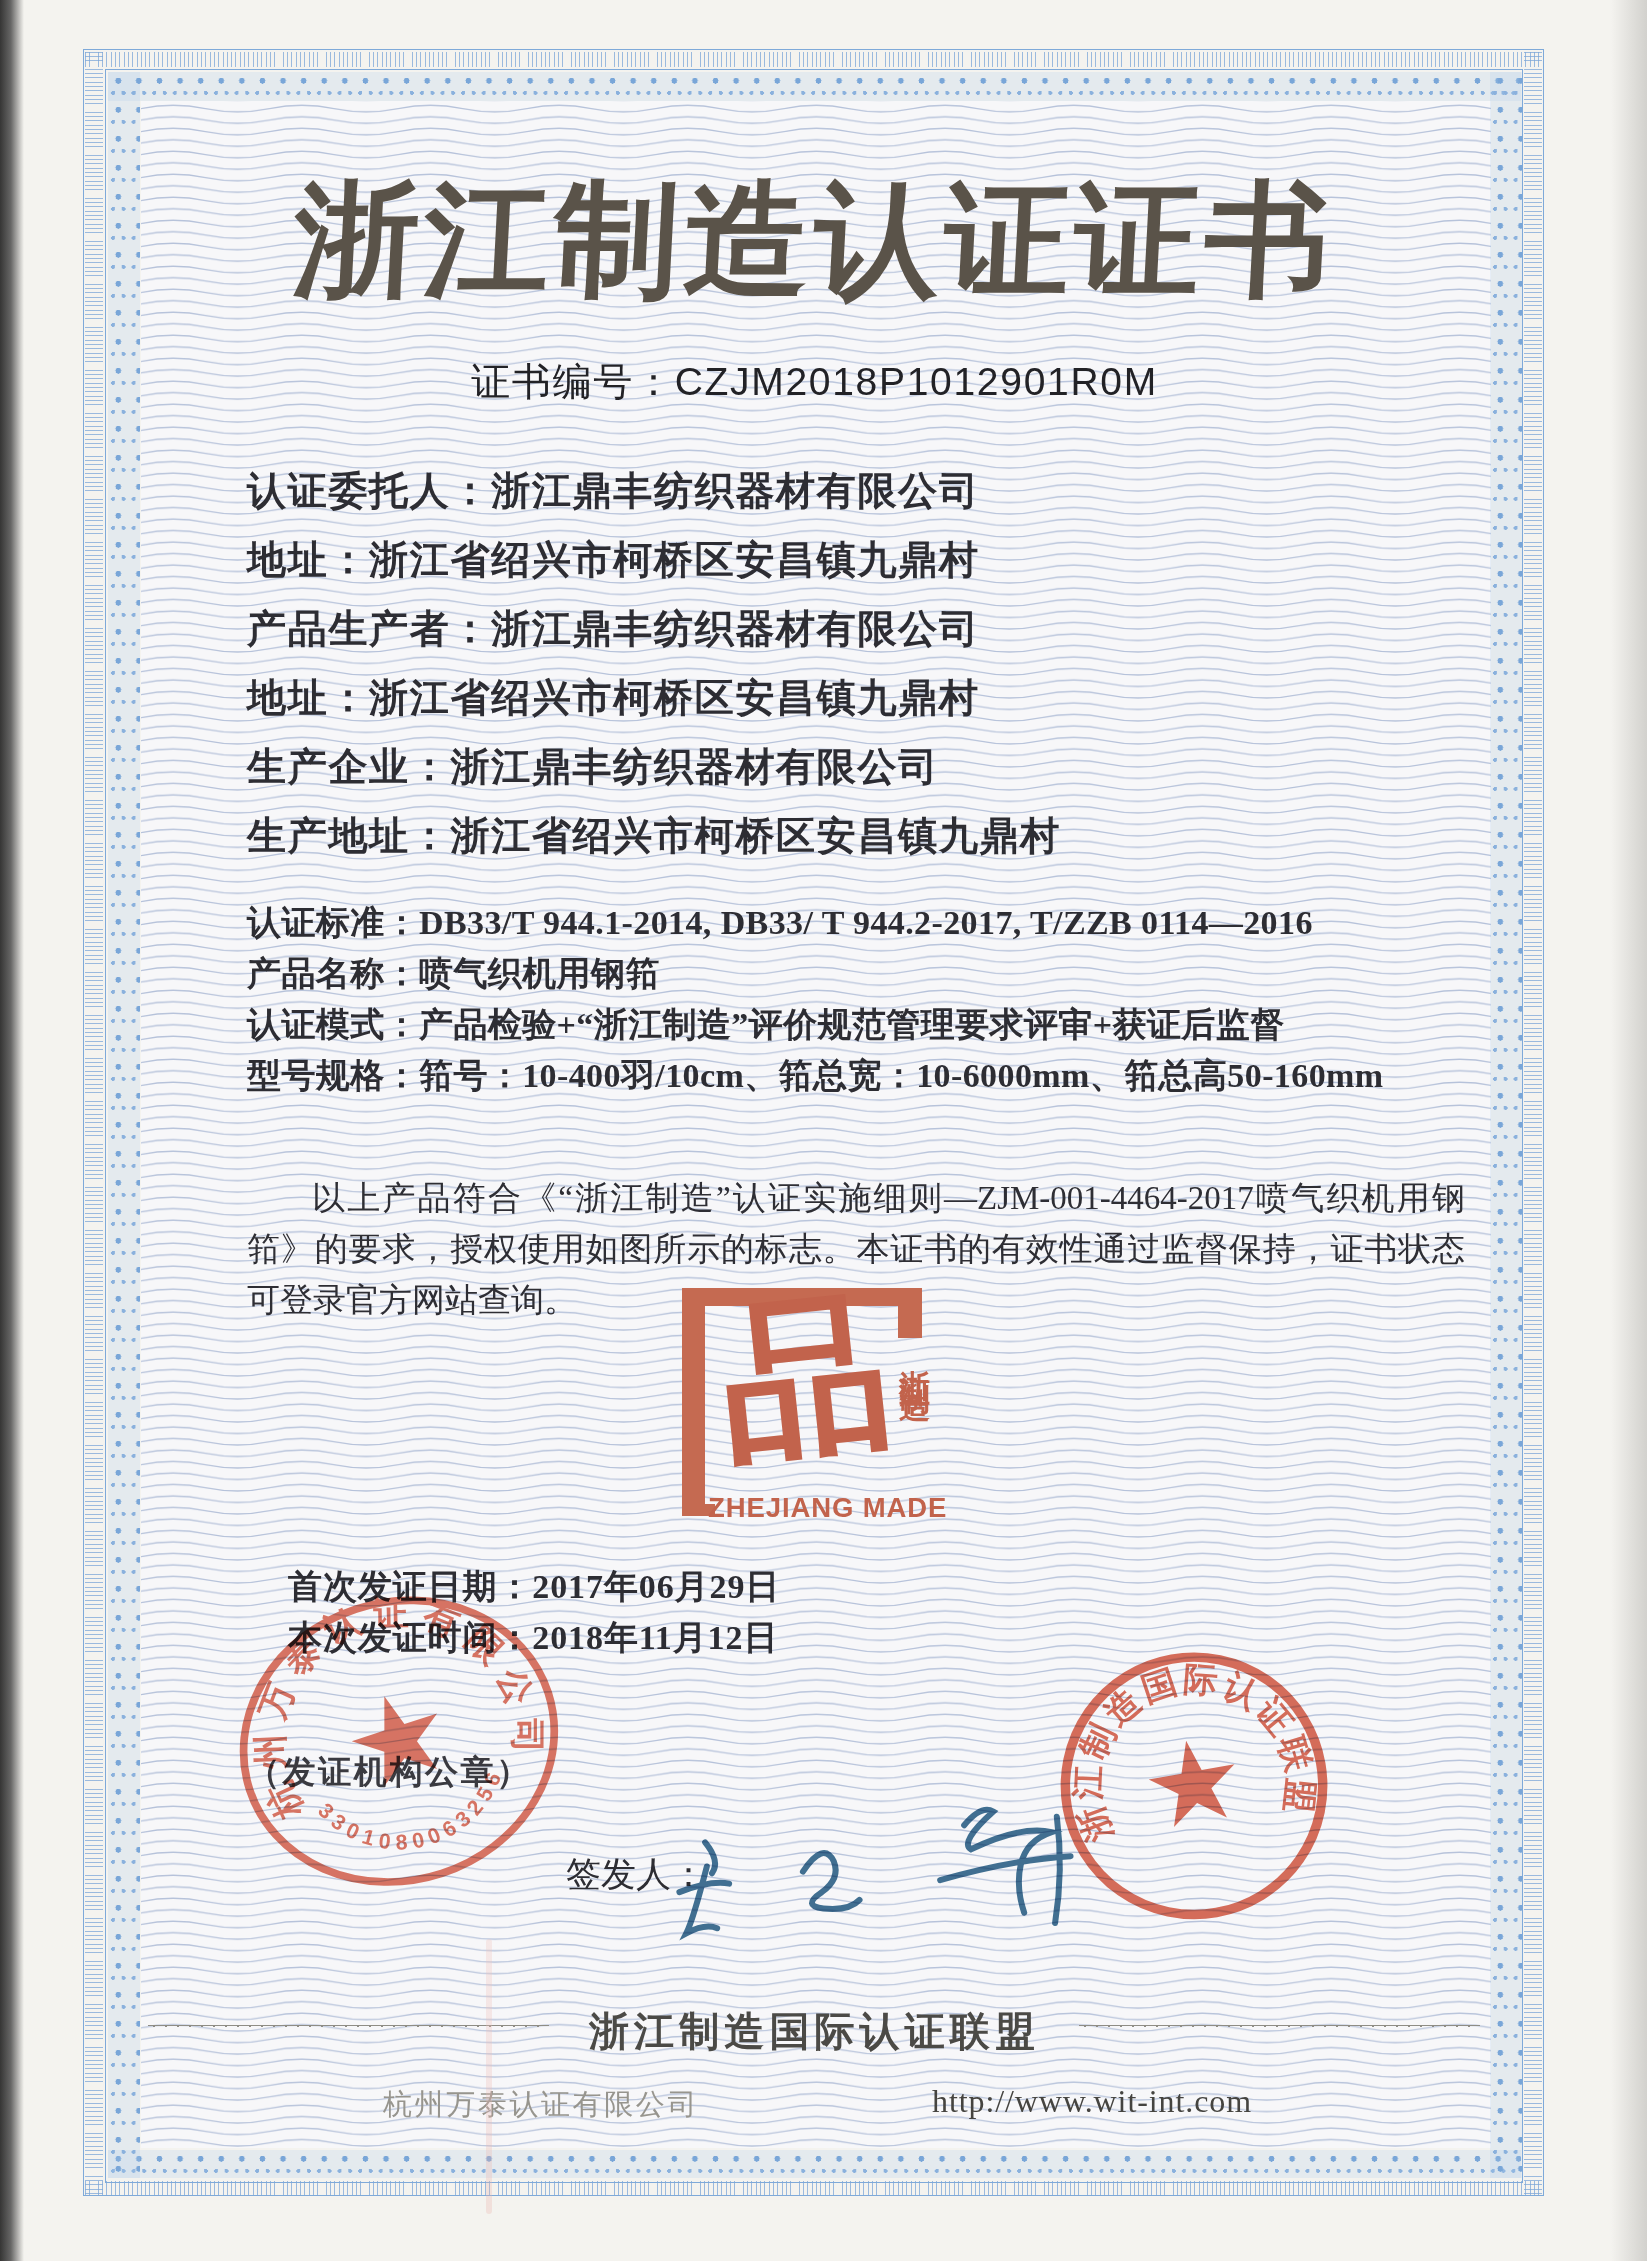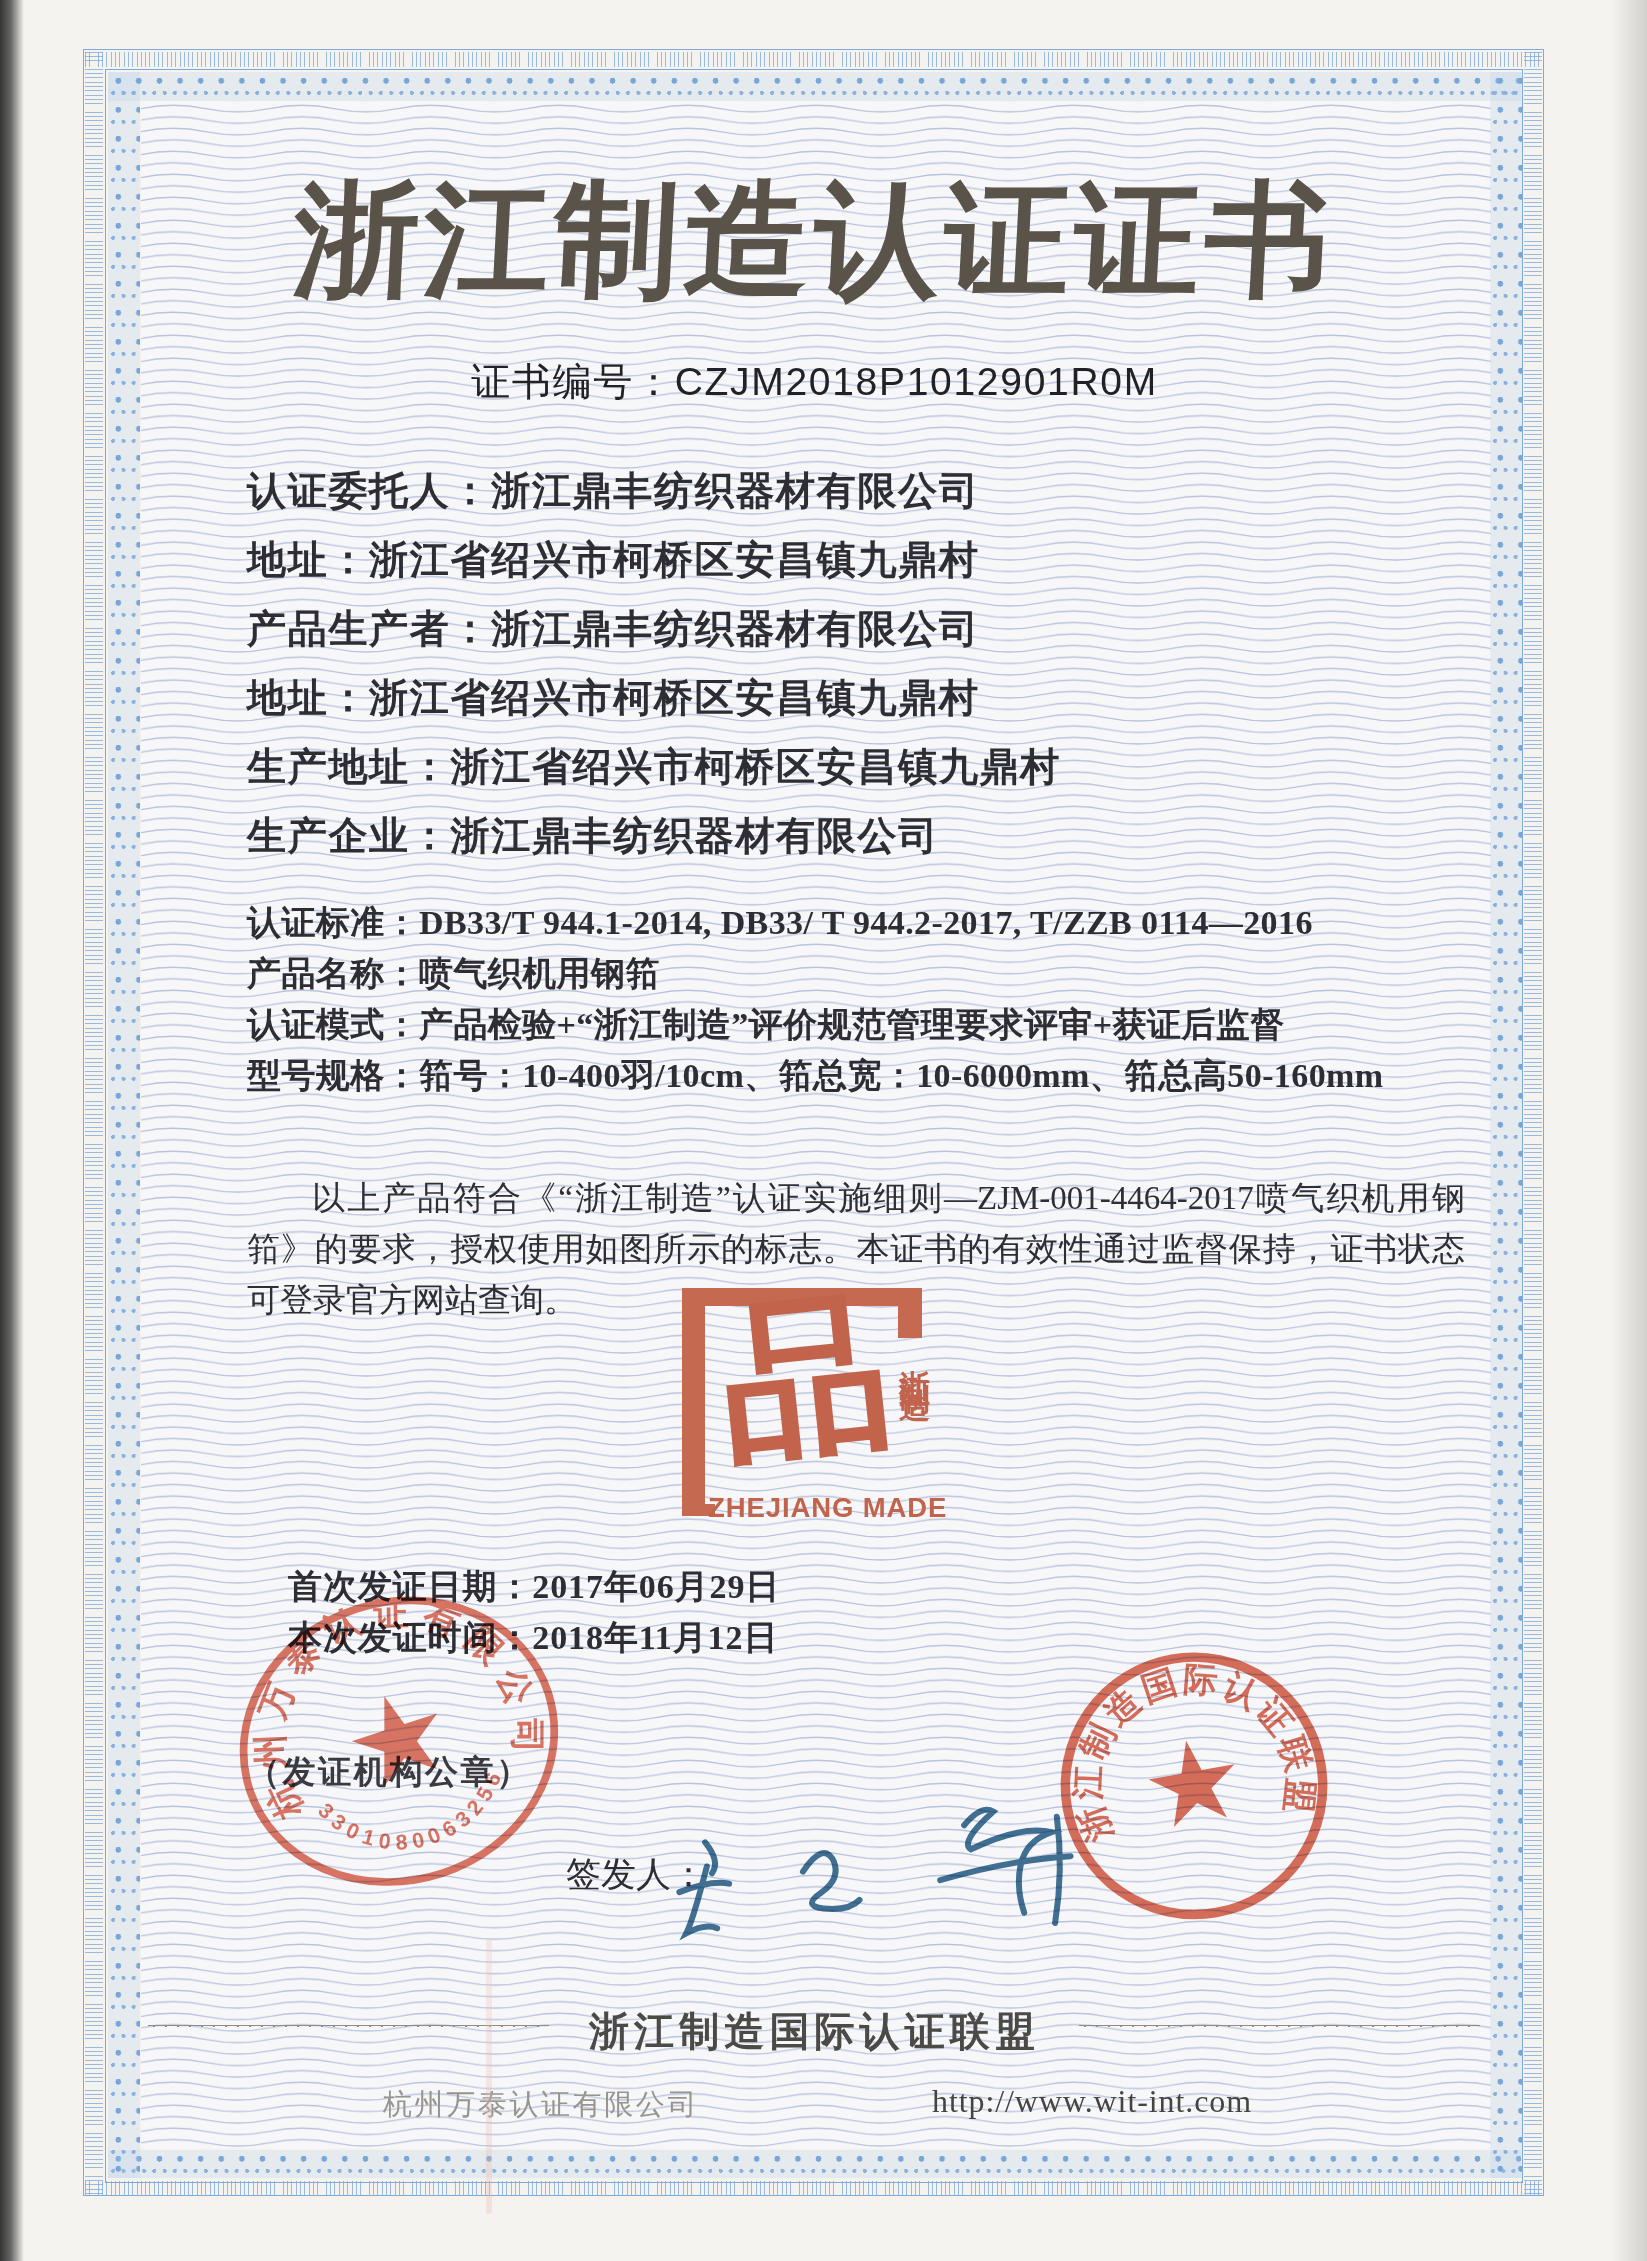--- a/index.html
+++ b/index.html
@@ -104,22 +104,22 @@
   <div class="title">浙江制造认证证书</div>
   <div class="certno">
     <span>证书编号：</span><span>CZJM2018P1012901R0M</span>
   </div>
 
   <div class="info">
     <div class="ln">认证委托人：浙江鼎丰纺织器材有限公司</div>
     <div class="ln">地址：浙江省绍兴市柯桥区安昌镇九鼎村</div>
     <div class="ln">产品生产者：浙江鼎丰纺织器材有限公司</div>
     <div class="ln">地址：浙江省绍兴市柯桥区安昌镇九鼎村</div>
+    <div class="ln">生产企业：浙江鼎丰纺织器材有限公司</div>
     <div class="ln">生产地址：浙江省绍兴市柯桥区安昌镇九鼎村</div>
-    <div class="ln">生产企业：浙江鼎丰纺织器材有限公司</div>
   </div>
 
   <div class="specs">
     <div class="ln">认证标准：DB33/T 944.1-2014, DB33/ T 944.2-2017, T/ZZB 0114—2016</div>
     <div class="ln">产品名称：喷气织机用钢筘</div>
     <div class="ln">认证模式：产品检验+“浙江制造”评价规范管理要求评审+获证后监督</div>
     <div class="ln">型号规格：筘号：10-400羽/10cm、筘总宽：10-6000mm、筘总高50-160mm</div>
   </div>
 
   <div class="statement">以上产品符合《“浙江制造”认证实施细则—ZJM-001-4464-2017喷气织机用钢筘》的要求，授权使用如图所示的标志。本证书的有效性通过监督保持，证书状态可登录官方网站查询。</div>

